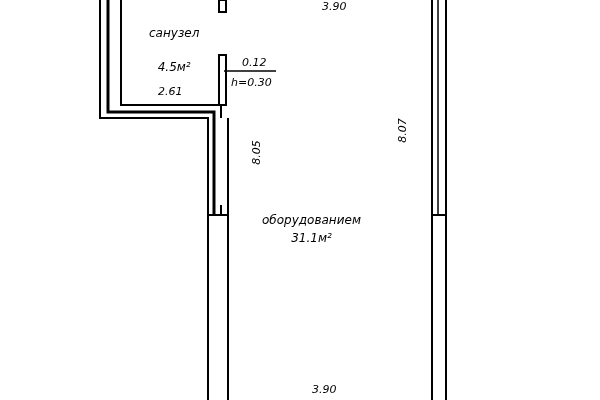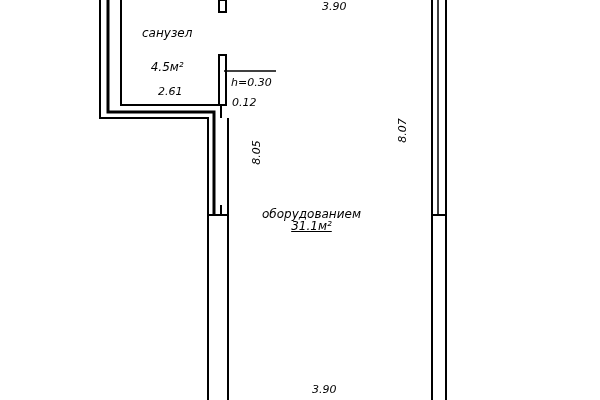--- a/index.html
+++ b/index.html
@@ -32,29 +32,29 @@
     <line x1="214" y1="205" x2="214" y2="215"></line>
     <line x1="221" y1="205" x2="221" y2="215"></line>
 
     <path d="M432 0 V215"></path>
     <path d="M438 0 V215" stroke-width="1.5"></path>
     <path d="M446 0 V215"></path>
     <rect x="432" y="215" width="14" height="190"></rect>
   </g>
 </svg>
 
-<div class="lbl room" style="left:142px; top:27px;">
+<div class="lbl room" style="left:149px; top:27px;">
   <div>санузел</div>
   <div style="margin-top:22px;">4.5м²</div>
 </div>
 
 <div class="lbl room" style="left:262px; top:208px;">
-  <div style="">оборудованием</div>
-  <div style="text-decoration:underline;">31.1м²</div>
+  <div style="margin-top:6px;">оборудованием</div>
+  <div style="margin-top:6px;">31.1м²</div>
 </div>
 
 <div class="lbl dim" style="left:322px; top:1px;">3.90</div>
 <div class="lbl dim" style="left:312px; top:384px;">3.90</div>
 <div class="lbl dim" style="left:158px; top:86px;">2.61</div>
-<div class="lbl dim" style="left:232px; top:57px;margin-top:40px;">0.12</div>
+<div class="lbl dim" style="left:242px; top:57px;">0.12</div>
 <div class="lbl dim" style="left:231px; top:77px;">h=0.30</div>
 <div class="lbl dim vert" style="left:244px; top:147px;">8.05</div>
 <div class="lbl dim vert" style="left:390px; top:125px;">8.07</div>
 
 </body></html>

